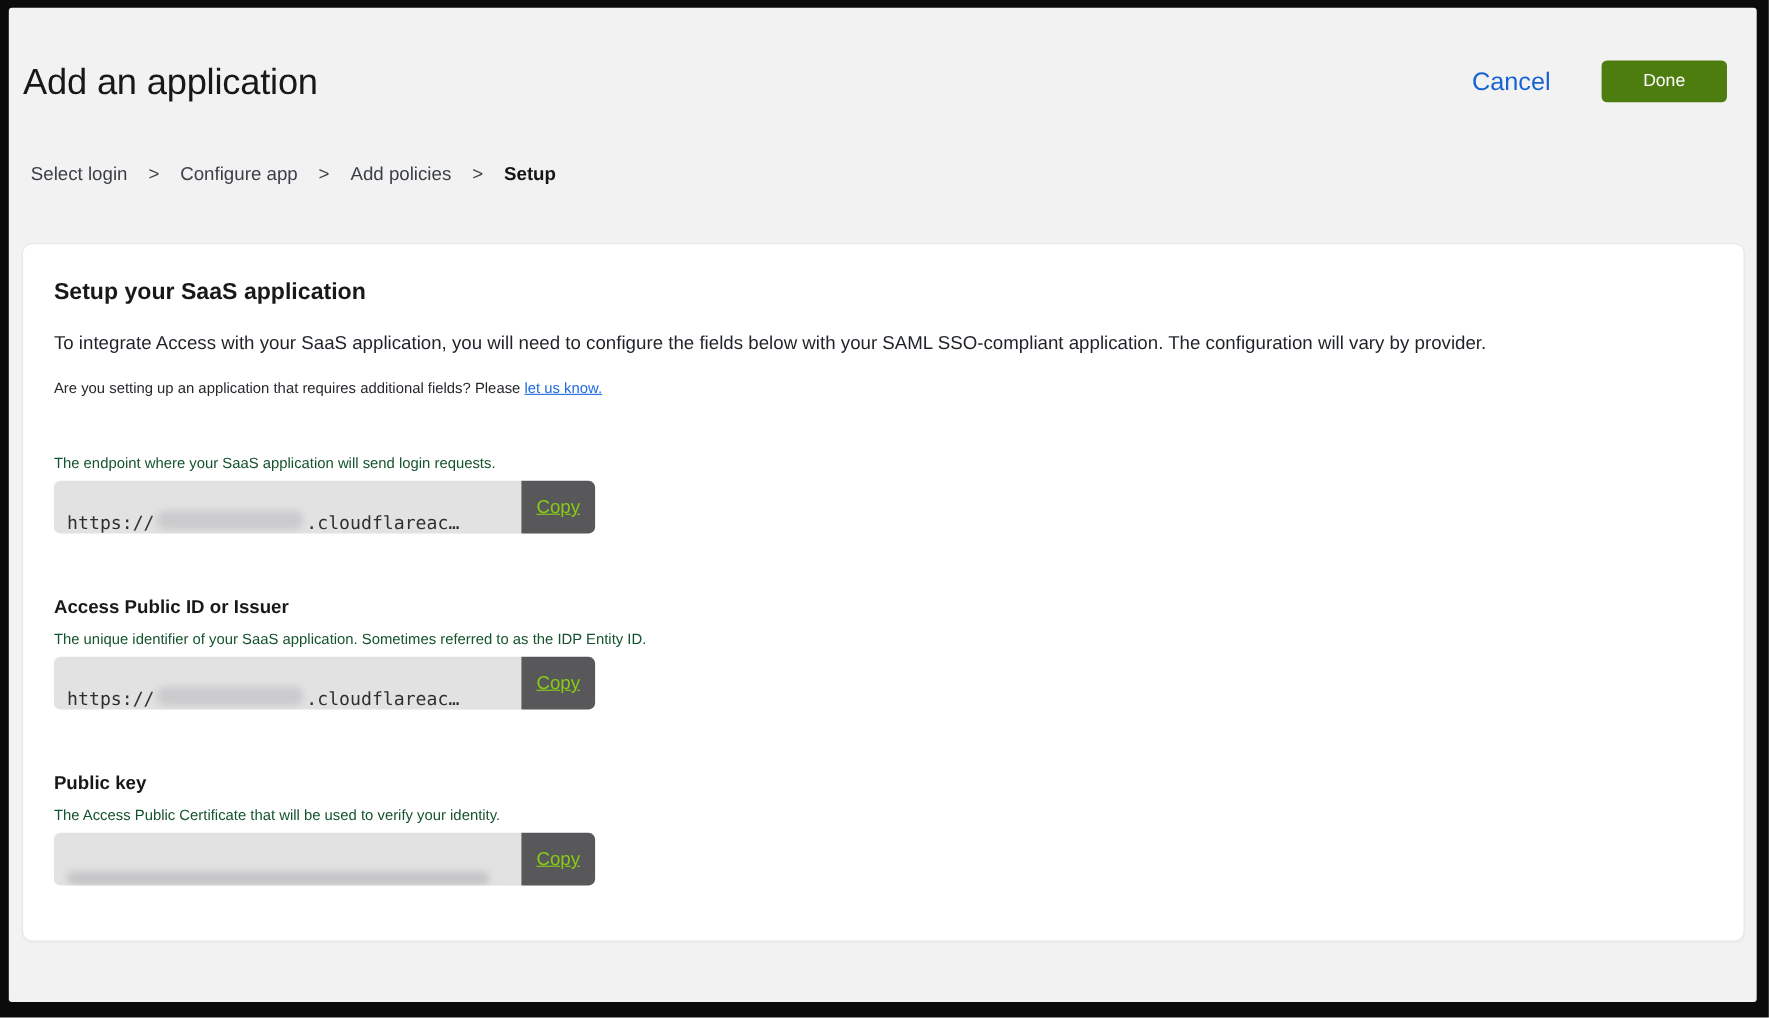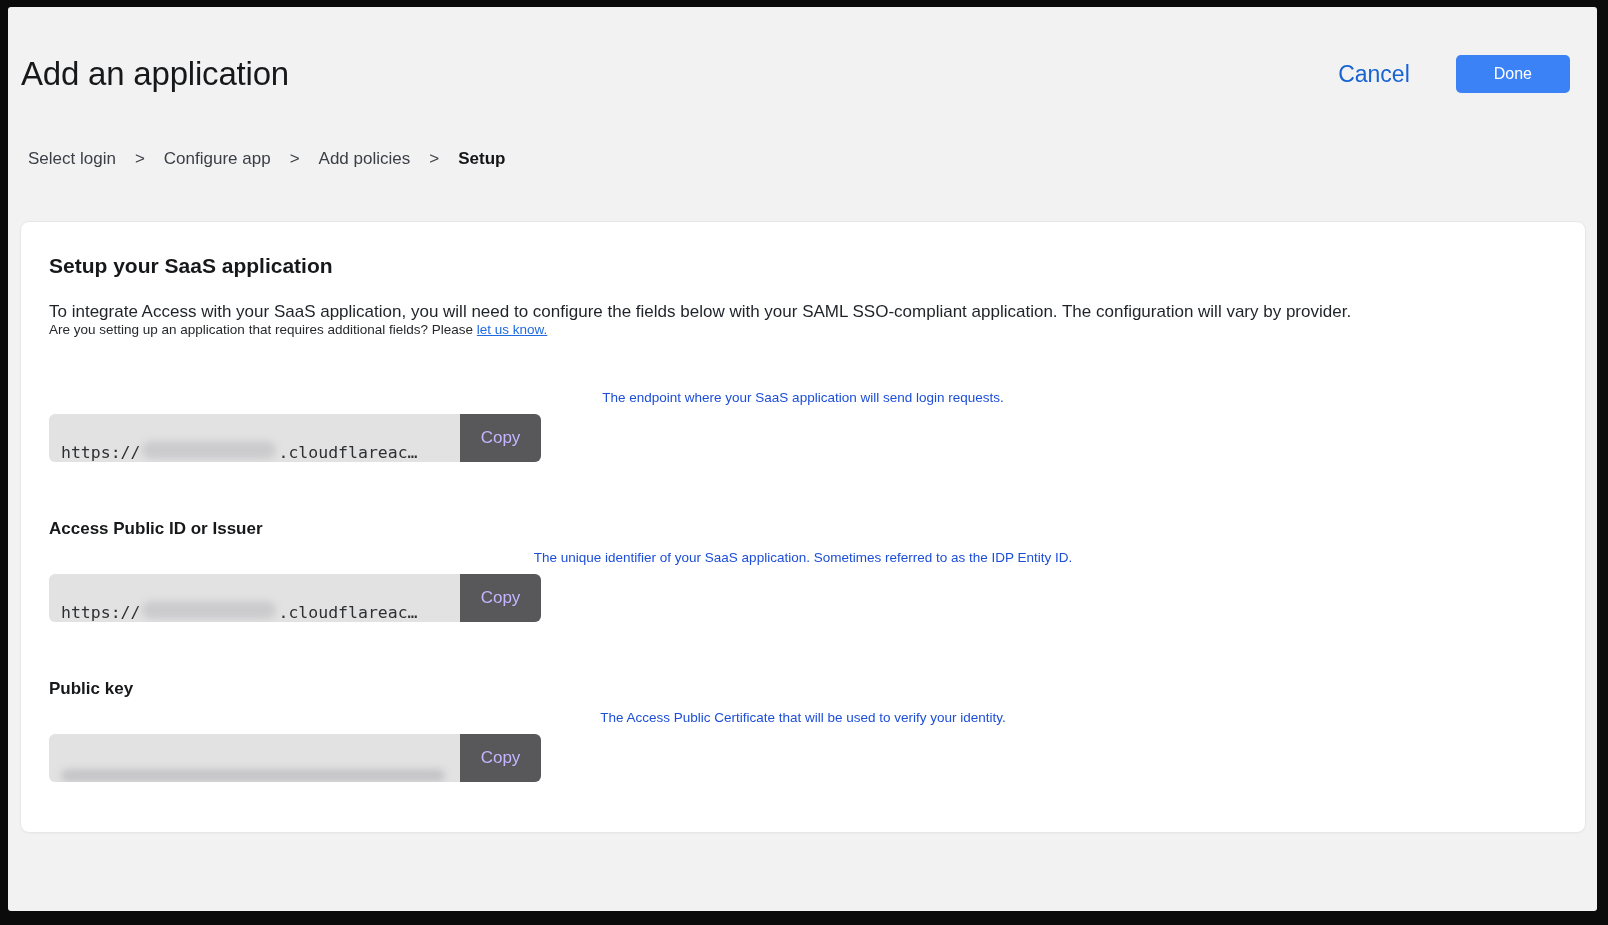--- a/index.html
+++ b/index.html
@@ -34,21 +34,21 @@
   .header-actions { display: flex; align-items: center; gap: 46px; }
   .cancel-link {
     font-size: 23px;
     color: #1763d2;
     cursor: pointer;
     text-decoration: none;
     background: none; border: none;
     font-family: inherit;
   }
   .done-button {
-    background: #3b82f6;
+    background: #4d7c0f;
     color: #ffffff;
     font-size: 16px;
     font-family: inherit;
     border: none;
     border-radius: 5px;
     height: 38px;
     padding: 0 38px;
     cursor: pointer;
   }
   
@@ -74,20 +74,21 @@
   }
   .card-heading {
     font-size: 21px;
     font-weight: 700;
     color: #17181a;
     margin-bottom: 24px;
   }
   .card-intro {
     font-size: 17px;
     color: #1f2328;
+    margin-bottom: 23px;
   }
   .card-note {
     font-size: 13.5px;
     color: #26282c;
     margin-bottom: 53px;
   }
   .card-note a {
     color: #1f6ae0;
     text-decoration: underline;
     cursor: pointer;
@@ -96,49 +97,49 @@
   .field-group { margin-bottom: 57px; }
   .field-group:last-child { margin-bottom: 0; }
   .field-label {
     font-size: 17px;
     font-weight: 700;
     color: #17181a;
     margin-bottom: 11px;
   }
   .field-desc {
     font-size: 13.5px;
-    color: #1d4ed8;
+    color: #14532d;
     margin-bottom: 9px;
-    text-align: center;
   }
   .value-row { display: flex; width: 492px; height: 48px; }
   .value-box {
     flex: 1;
     background: #e2e2e3;
     border-radius: 6px 0 0 6px;
     display: flex;
     align-items: flex-end;
     padding: 0 10px 0 12px;
     font-family: "DejaVu Sans Mono", "Liberation Mono", monospace;
     font-size: 16.5px;
     color: #2e2f31;
     white-space: nowrap;
     overflow: hidden;
     cursor: text;
   }
   .copy-button {
-    width: 81px;
+    width: 67px;
     flex: none;
     background: #58585b;
-    color: #c4b5fd;
+    color: #84cc16;
     font-size: 17px;
     font-family: inherit;
     border: none;
     border-radius: 0 6px 6px 0;
     cursor: pointer;
+    text-decoration: underline;
   }
   .redact {
     display: inline-block;
     background: #cbcbcd;
     border-radius: 9px;
     filter: blur(3.5px);
     vertical-align: middle;
   }
   .redact-sm { width: 134px; height: 18px; margin: 0 2px 3px 2px; }
   .redact-lg { width: 384px; height: 13px; background: #c5c5c7; }

